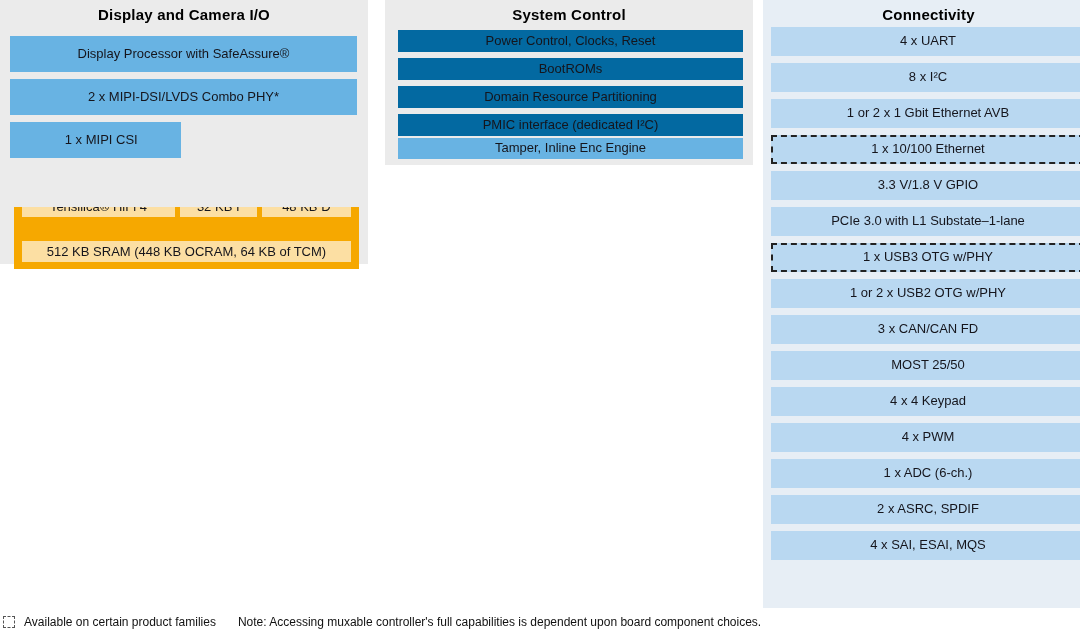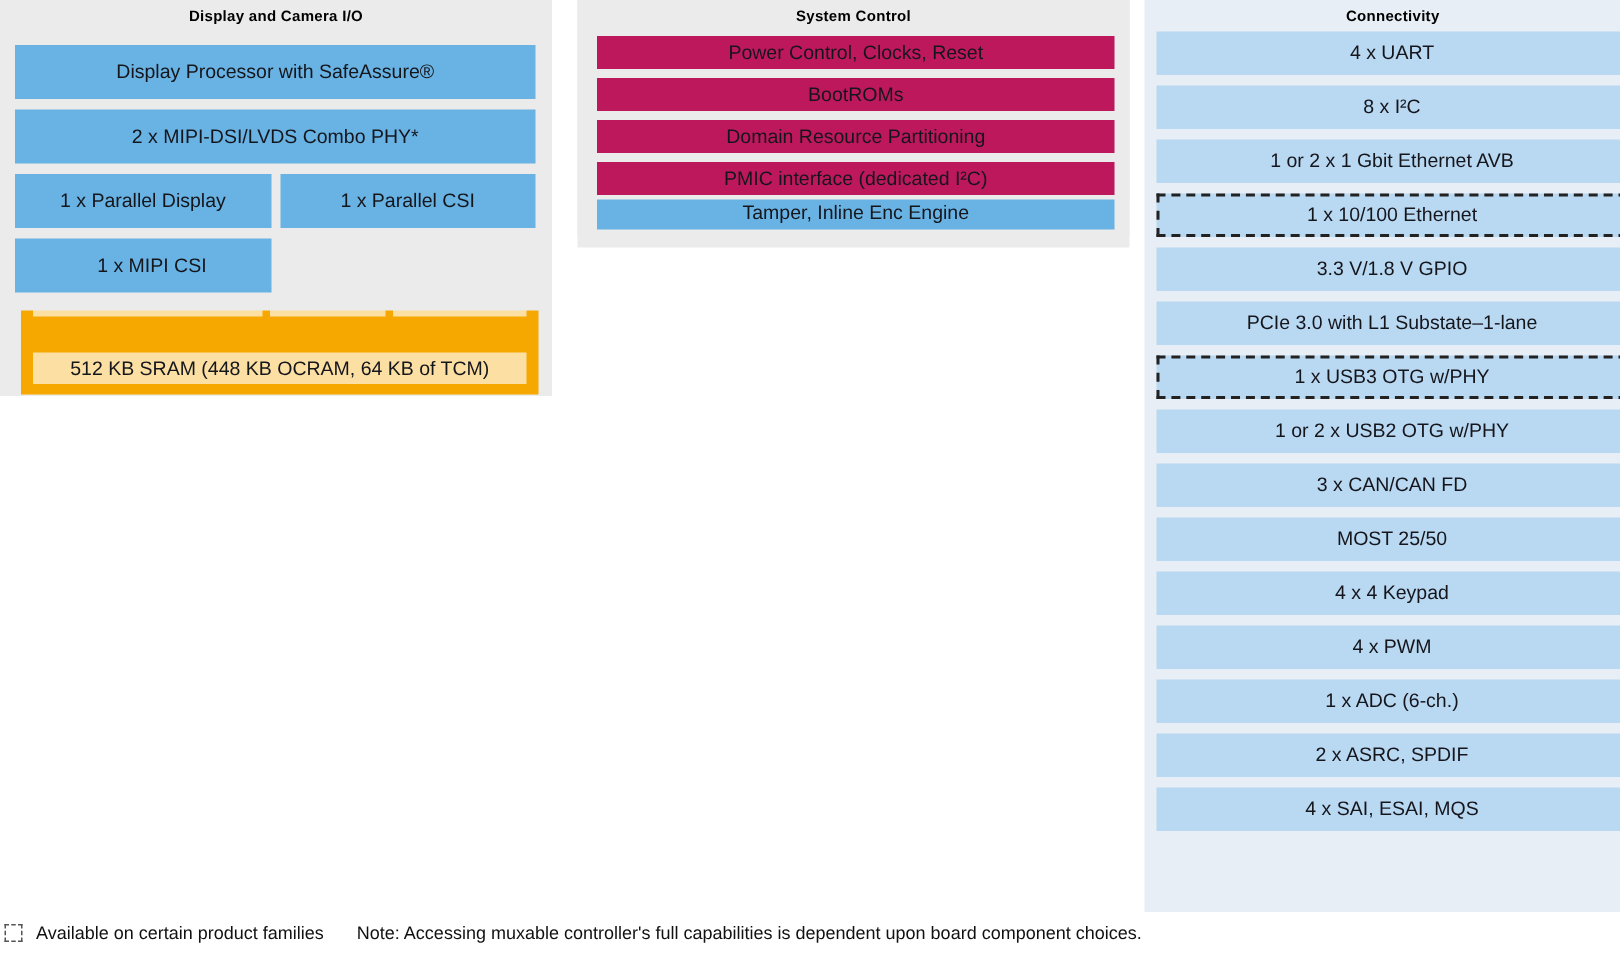--- a/index.html
+++ b/index.html
@@ -2,32 +2,32 @@
 <html><head>
 <meta charset="utf-8">
 <style>
   html,body { margin:0; padding:0; background:#ffffff; }
   body { width:1080px; height:641px; font-family:"Liberation Sans", sans-serif; color:#15151c; }
   .canvas { position:relative; width:1080px; height:641px; background:#fff; overflow:hidden; }
 
   .panel { position:absolute; background:#ebebeb; box-sizing:border-box; }
   .whitepanel { position:absolute; background:#ffffff; box-sizing:border-box; }
 
-  .title { margin:0; padding-top:6px; text-align:center; font-size:10px; font-weight:bold; color:#000; letter-spacing:0.2px; }
+  .title { margin:0; padding-top:6px; text-align:center; font-size:15px; font-weight:bold; color:#000; letter-spacing:0.2px; }
 
   .box { display:flex; align-items:center; justify-content:center; text-align:center;
          font-size:13px; line-height:1.25; color:#15151c; box-sizing:border-box; padding:1px 4px; }
   .multiline { white-space:pre-line; }
 
   .purple { background:#c5c1e0; }
   .ltblue  { background:#c8e1f6; }
   .connblue{ background:#b9d8f1; }
   .midblue { background:#68b3e3; }
   .pink    { background:#d8929c; }
-  .orangebx{ background:#be185d; }
+  .orangebx{ background:#0369a1; }
   .amber   { background:#f6a800; }
   .ltamber { background:#fcdfa3; }
 
   .dashed { border:2px dashed #222; }
 
   
   .cc1   { left:0; top:2;   width:368px; height:123px; }
   .mm    { left:0; top:133; width:368px; height:264px; }
   .disp  { left:0; top:405; width:368px; height:207px; }
 
@@ -130,24 +130,20 @@
       </div>
       <div class="box ltamber dsp-sram">512 KB SRAM (448 KB OCRAM, 64 KB of TCM)</div>
     </div>
   </section>
 
   <section class="panel disp">
     <h2 class="title">Display and Camera I/O</h2>
     <div class="disp-content">
       <div class="box midblue">Display Processor with SafeAssure®</div>
       <div class="box midblue">2 x MIPI-DSI/LVDS Combo PHY*</div>
-      <div class="disp-halfrow">
-        <div class="box midblue">1 x Parallel Display</div>
-        <div class="box midblue">1 x Parallel CSI</div>
-      </div>
       <div class="box midblue half-left">1 x MIPI CSI</div>
     </div>
   </section>
 
   <section class="whitepanel cc2">
     <h2 class="title">Core Complex 2</h2>
     <div class="cc2-rows">
       <div class="cc2-row">
         <div class="box purple cc2-left">Cortex-M4F</div>
         <div class="box ltblue cc2-right">1 x I²C</div>

